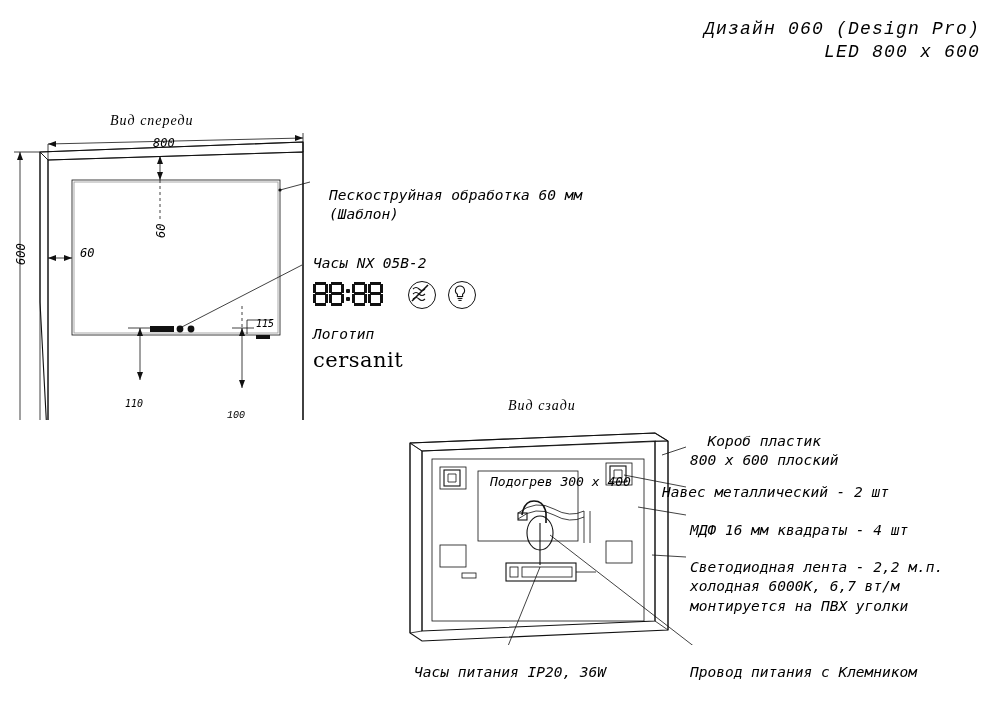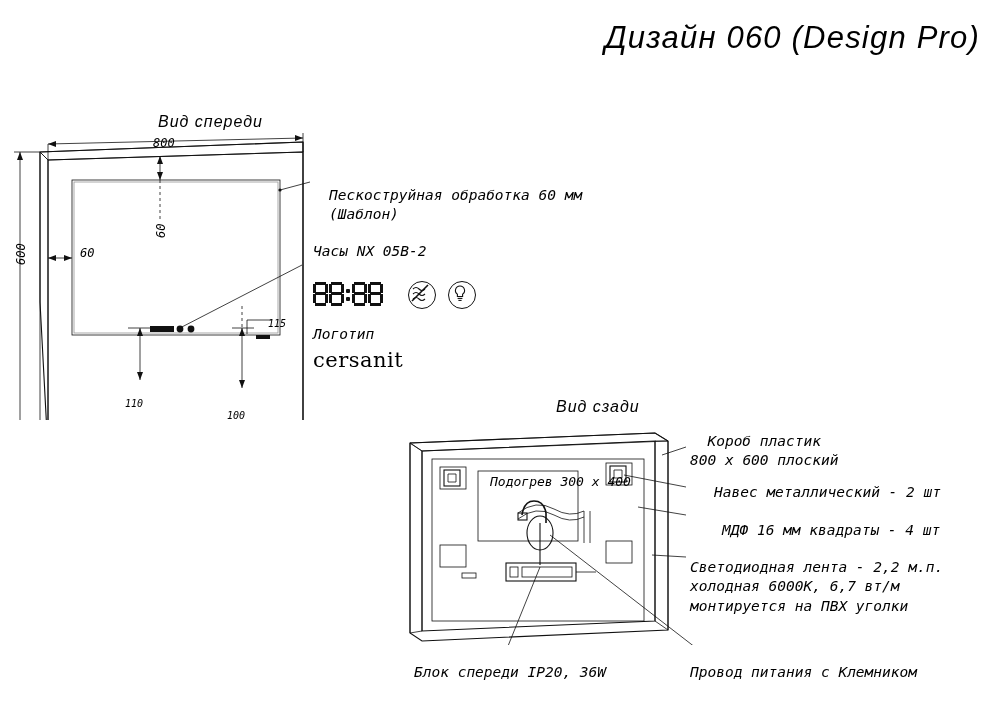--- a/index.html
+++ b/index.html
@@ -25,33 +25,32 @@
 
   
   .title-block {
     position: absolute;
     right: 20px;
     top: 18px;
     text-align: right;
     line-height: 1.28;
   }
   .title-line {
-    font-family: Liberation Sans, sans-serif;
-    font-style: italic;
-    font-size: 31px;
+    font-family: Liberation Mono, monospace;
+    font-style: italic;
+    font-size: 18px;
     letter-spacing: 1.2px;
     white-space: nowrap;
   }
   .view-label {
-    font-family: Liberation Sans, sans-serif;
-    font-style: italic;
-    font-size: 16px;
+    font-family: Liberation Serif, serif;
+    font-style: italic;
+    font-size: 14px;
     letter-spacing: 1px;
     white-space: nowrap;
-    margin-left: 48px;
   }
   .note-text {
     font-family: "DejaVu Sans Mono", monospace;
     font-style: italic;
     font-size: 14.5px;
     line-height: 1.34;
     white-space: pre-line;
   }
   .small-note {
     font-family: "DejaVu Sans Mono", monospace;
@@ -143,20 +142,21 @@
   .med { stroke-width: 1.1; }
   .thick { stroke-width: 1.6; }
 </style>
 </head>
 <body>
 
 <div class="stage">
 
   <div class="title-block">
     <div class="title-line">Дизайн 060 (Design Pro)</div>
+    <div class="title-line">LED 800 x 600</div>
   </div>
 
   <div class="view-label abs" style="left:110px; top:113px;">Вид спереди</div>
 
   <svg class="abs" style="left:10px; top:130px;" width="340" height="290">
 
     <polygon points="30,22 293,12 293,162 293,312 38,322 30,172" class="ln med" fill="#fcfcfc"></polygon>
 
     <polygon points="38,30 293,22 293,322 38,330" class="ln med" fill="#fdfdfd"></polygon>
 
@@ -213,27 +213,27 @@
     <circle cx="270" cy="60" r="1.6" fill="#111"></circle>
 
     <line x1="168" y1="199" x2="292" y2="135" class="ln thin"></line>
   </svg>
 
   <div class="dim-text abs" style="left:153px; top:136px;">800</div>
   <div class="dim-text vert abs" style="left:14px; top:265px;">600</div>
   <div class="dim-text abs" style="left:80px; top:246px;">60</div>
   <div class="dim-text vert abs" style="left:154px; top:238px;">60</div>
   <div class="tiny-dim vert abs" style="left:125px; top:398px;text-align:right;">110</div>
-  <div class="tiny-dim vert abs" style="left:227px; top:410px;">100</div>
-  <div class="tiny-dim abs" style="left:268px; top:318px;">115</div>
+  <div class="tiny-dim vert abs" style="left:227px; top:410px;font-family:Liberation Mono, monospace;">100</div>
+  <div class="tiny-dim abs" style="left:256px; top:318px;">115</div>
 
 
   <div class="note-text abs" style="left:313px; top:186px;margin-left:16px;">Пескоструйная обработка 60 мм
 (Шаблон)</div>
-  <div class="note-text abs" style="left:313px; top:242px;">Часы NX 05B-2</div>
+  <div class="note-text abs" style="left:313px; top:254px;">Часы NX 05B-2</div>
   <div class="note-text abs" style="left:313px; top:325px;">Логотип</div>
 
   <div class="clock" style="left:313px; top:282px;">
     <span class="seg-digit">
       <i style="left:2px;  top:0px;   width:11px; height:3px;"></i>
       <i style="left:0px;  top:2px;   width:3px;  height:9px;"></i>
       <i style="left:12px; top:2px;   width:3px;  height:9px;"></i>
       <i style="left:2px;  top:10px;  width:11px; height:3px;"></i>
       <i style="left:0px;  top:12px;  width:3px;  height:9px;"></i>
       <i style="left:12px; top:12px;  width:3px;  height:9px;"></i>
@@ -345,21 +345,21 @@
 
     <line x1="140" y1="152" x2="106" y2="236" class="ln thin"></line>
 
     <line x1="150" y1="120" x2="300" y2="236" class="ln thin"></line>
   </svg>
 
   <div class="heater-text abs" style="left:490px; top:474px;">Подогрев 300 x 400</div>
 
   <div class="note-text abs" style="left:690px; top:432px;text-align:center;">Короб пластик
 800 x 600 плоский</div>
-  <div class="note-text abs" style="left:714px; top:483px;">Навес металлический - 2 шт</div>
-  <div class="note-text abs" style="left:690px; top:521px;margin-left:32px;">МДФ 16 мм квадраты - 4 шт</div>
+  <div class="note-text abs" style="left:662px; top:483px;">Навес металлический - 2 шт</div>
+  <div class="note-text abs" style="left:690px; top:521px;">МДФ 16 мм квадраты - 4 шт</div>
   <div class="note-text abs" style="left:690px; top:558px;">Светодиодная лента - 2,2 м.п.
 холодная 6000К, 6,7 вт/м
 монтируется на ПВХ уголки</div>
-  <div class="note-text abs" style="left:414px; top:663px;">Блок спереди IP20, 36W</div>
+  <div class="note-text abs" style="left:414px; top:663px;">Часы питания IP20, 36W</div>
   <div class="note-text abs" style="left:690px; top:663px;">Провод питания с Клемником</div>
 
 </div>
 
 </body></html>

